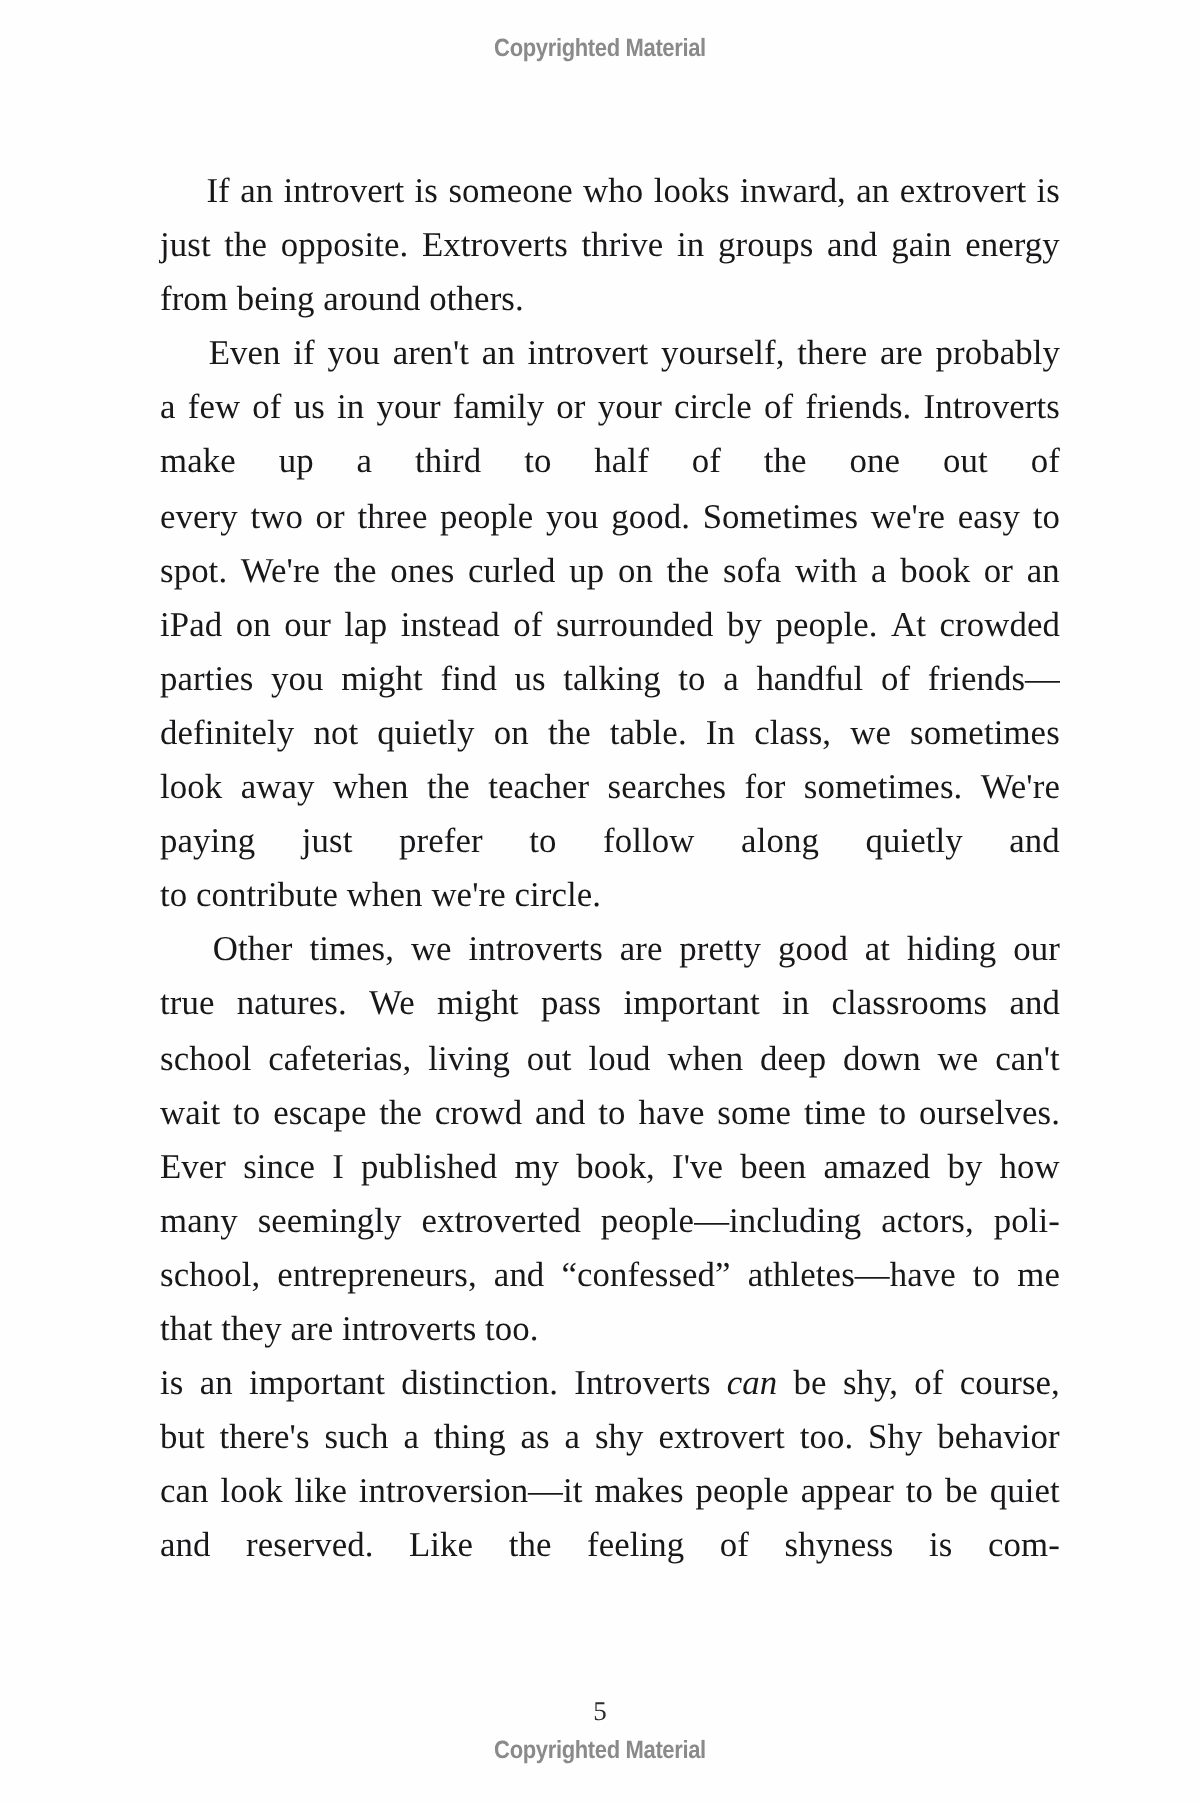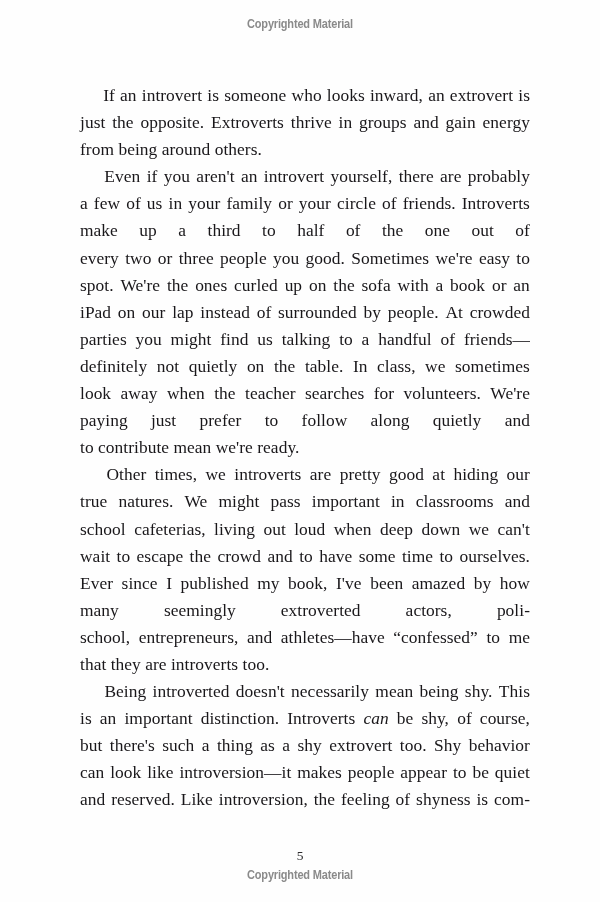--- a/index.html
+++ b/index.html
@@ -104,42 +104,41 @@
 
     <div>
       <span class="line just"><span class="indent"></span><span>Even</span><span>if</span><span>you</span><span>aren't</span><span>an</span><span>introvert</span><span>yourself,</span><span>there</span><span>are</span><span>probably</span></span>
       <span class="line just"><span>a</span><span>few</span><span>of</span><span>us</span><span>in</span><span>your</span><span>family</span><span>or</span><span>your</span><span>circle</span><span>of</span><span>friends.</span><span>Introverts</span></span>
       <span class="line just"><span>make</span><span>up</span><span>a</span><span>third</span><span>to</span><span>half</span><span>of</span><span>the</span><span>one</span><span>out</span><span>of</span></span>
       <span class="line just"><span>every</span><span>two</span><span>or</span><span>three</span><span>people</span><span>you</span><span>good.</span><span>Sometimes</span><span>we're</span><span>easy</span><span>to</span></span>
       <span class="line just"><span>spot.</span><span>We're</span><span>the</span><span>ones</span><span>curled</span><span>up</span><span>on</span><span>the</span><span>sofa</span><span>with</span><span>a</span><span>book</span><span>or</span><span>an</span></span>
       <span class="line just"><span>iPad</span><span>on</span><span>our</span><span>lap</span><span>instead</span><span>of</span><span>surrounded</span><span>by</span><span>people.</span><span>At</span><span>crowded</span></span>
       <span class="line just"><span>parties</span><span>you</span><span>might</span><span>find</span><span>us</span><span>talking</span><span>to</span><span>a</span><span>handful</span><span>of</span><span>friends—</span></span>
       <span class="line just"><span>definitely</span><span>not</span><span>quietly</span><span>on</span><span>the</span><span>table.</span><span>In</span><span>class,</span><span>we</span><span>sometimes</span></span>
-      <span class="line just"><span>look</span><span>away</span><span>when</span><span>the</span><span>teacher</span><span>searches</span><span>for</span><span>volunteers.</span><span>We're</span></span>
+      <span class="line just"><span>look</span><span>away</span><span>when</span><span>the</span><span>teacher</span><span>searches</span><span>for</span><span>sometimes.</span><span>We're</span></span>
       <span class="line just"><span>paying</span><span>just</span><span>prefer</span><span>to</span><span>follow</span><span>along</span><span>quietly</span><span>and</span></span>
-      <span class="line flush"><span>to contribute mean we're ready.</span></span>
+      <span class="line flush"><span>to contribute when we're circle.</span></span>
     </div>
 
     <div>
       <span class="line just"><span class="indent"></span><span>Other</span><span>times,</span><span>we</span><span>introverts</span><span>are</span><span>pretty</span><span>good</span><span>at</span><span>hiding</span><span>our</span></span>
       <span class="line just"><span>true</span><span>natures.</span><span>We</span><span>might</span><span>pass</span><span>important</span><span>in</span><span>classrooms</span><span>and</span></span>
       <span class="line just"><span>school</span><span>cafeterias,</span><span>living</span><span>out</span><span>loud</span><span>when</span><span>deep</span><span>down</span><span>we</span><span>can't</span></span>
       <span class="line just"><span>wait</span><span>to</span><span>escape</span><span>the</span><span>crowd</span><span>and</span><span>to</span><span>have</span><span>some</span><span>time</span><span>to</span><span>ourselves.</span></span>
       <span class="line just"><span>Ever</span><span>since</span><span>I</span><span>published</span><span>my</span><span>book,</span><span>I've</span><span>been</span><span>amazed</span><span>by</span><span>how</span></span>
-      <span class="line just"><span>many</span><span>seemingly</span><span>extroverted</span><span>actors,</span><span>poli-</span></span>
-      <span class="line just"><span>school,</span><span>entrepreneurs,</span><span>and</span><span>athletes—have</span><span>“confessed”</span><span>to</span><span>me</span></span>
+      <span class="line just"><span>many</span><span>seemingly</span><span>extroverted</span><span>people—including</span><span>actors,</span><span>poli-</span></span>
+      <span class="line just"><span>school,</span><span>entrepreneurs,</span><span>and</span><span>“confessed”</span><span>athletes—have</span><span>to</span><span>me</span></span>
       <span class="line flush"><span>that they are introverts too.</span></span>
     </div>
 
     <div>
-      <span class="line just"><span class="indent"></span><span>Being</span><span>introverted</span><span>doesn't</span><span>necessarily</span><span>mean</span><span>being</span><span>shy.</span><span>This</span></span>
       <span class="line just"><span>is</span><span>an</span><span>important</span><span>distinction.</span><span>Introverts</span><em>can</em><span>be</span><span>shy,</span><span>of</span><span>course,</span></span>
       <span class="line just"><span>but</span><span>there's</span><span>such</span><span>a</span><span>thing</span><span>as</span><span>a</span><span>shy</span><span>extrovert</span><span>too.</span><span>Shy</span><span>behavior</span></span>
       <span class="line just"><span>can</span><span>look</span><span>like</span><span>introversion—it</span><span>makes</span><span>people</span><span>appear</span><span>to</span><span>be</span><span>quiet</span></span>
-      <span class="line just"><span>and</span><span>reserved.</span><span>Like</span><span>introversion,</span><span>the</span><span>feeling</span><span>of</span><span>shyness</span><span>is</span><span>com-</span></span>
+      <span class="line just"><span>and</span><span>reserved.</span><span>Like</span><span>the</span><span>feeling</span><span>of</span><span>shyness</span><span>is</span><span>com-</span></span>
     </div>
 
   </div>
 
   <div class="folio">5</div>
 
   <div class="watermark watermark-bottom">Copyrighted Material</div>
 
 </div>
 

